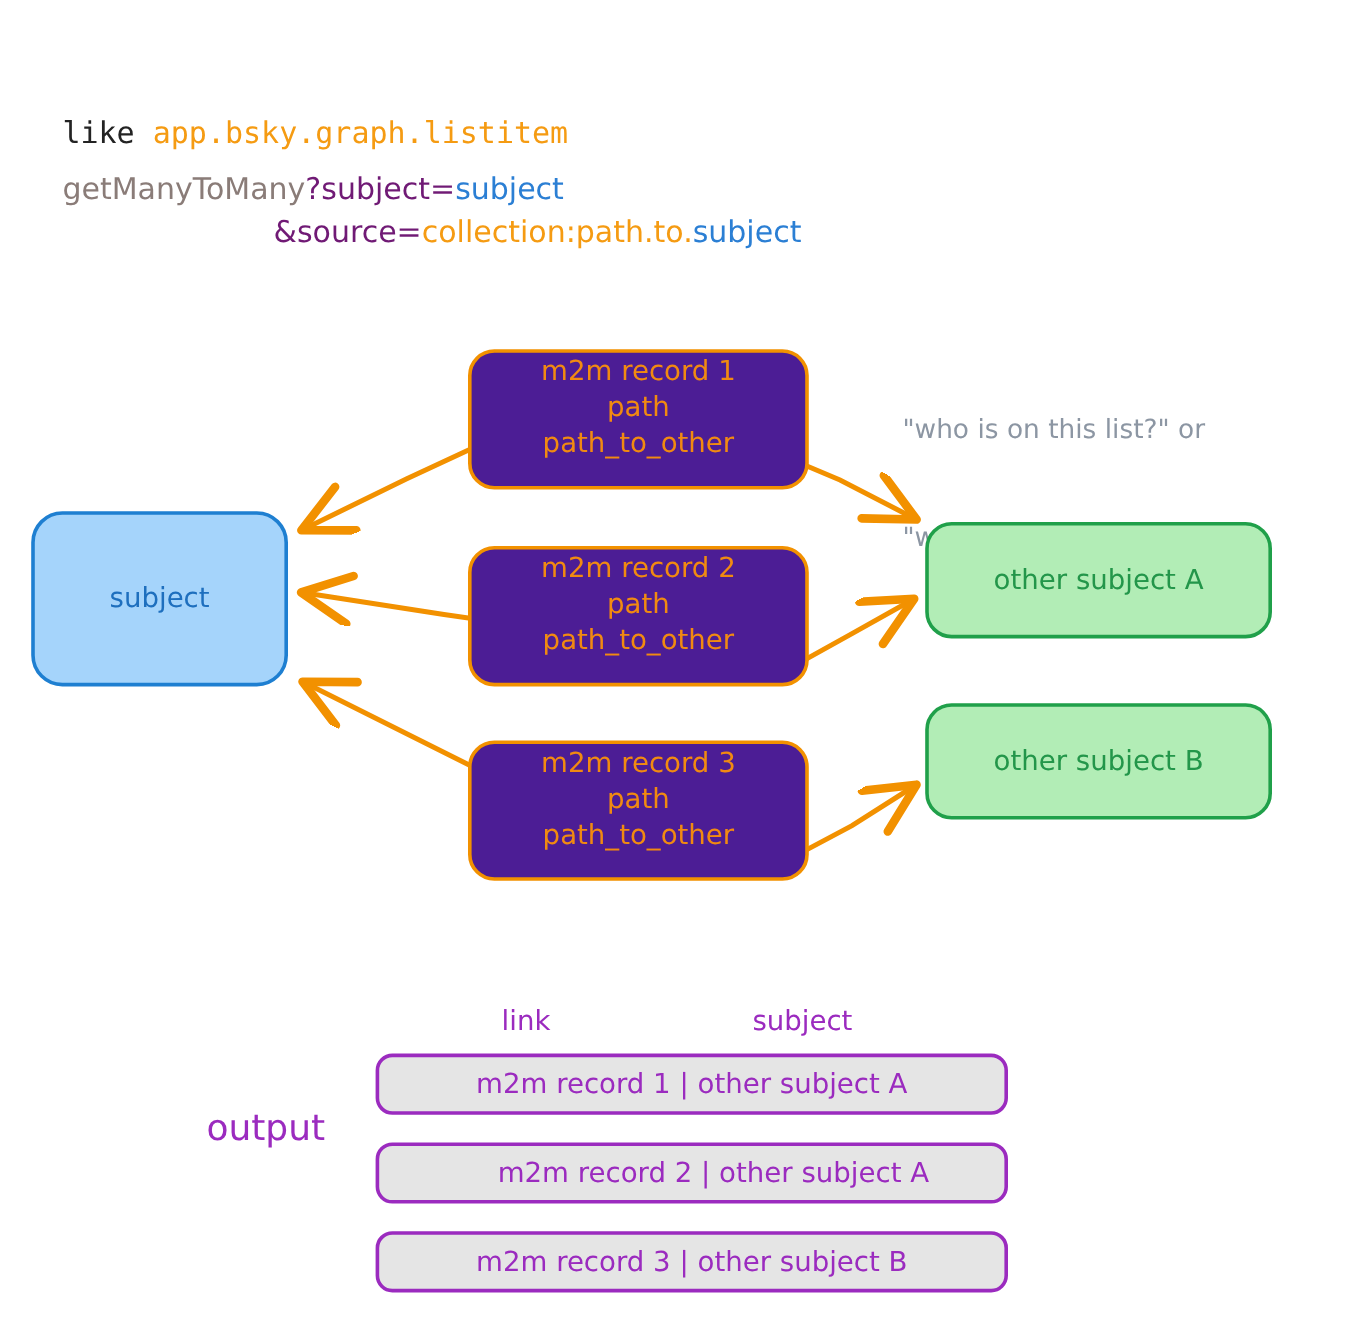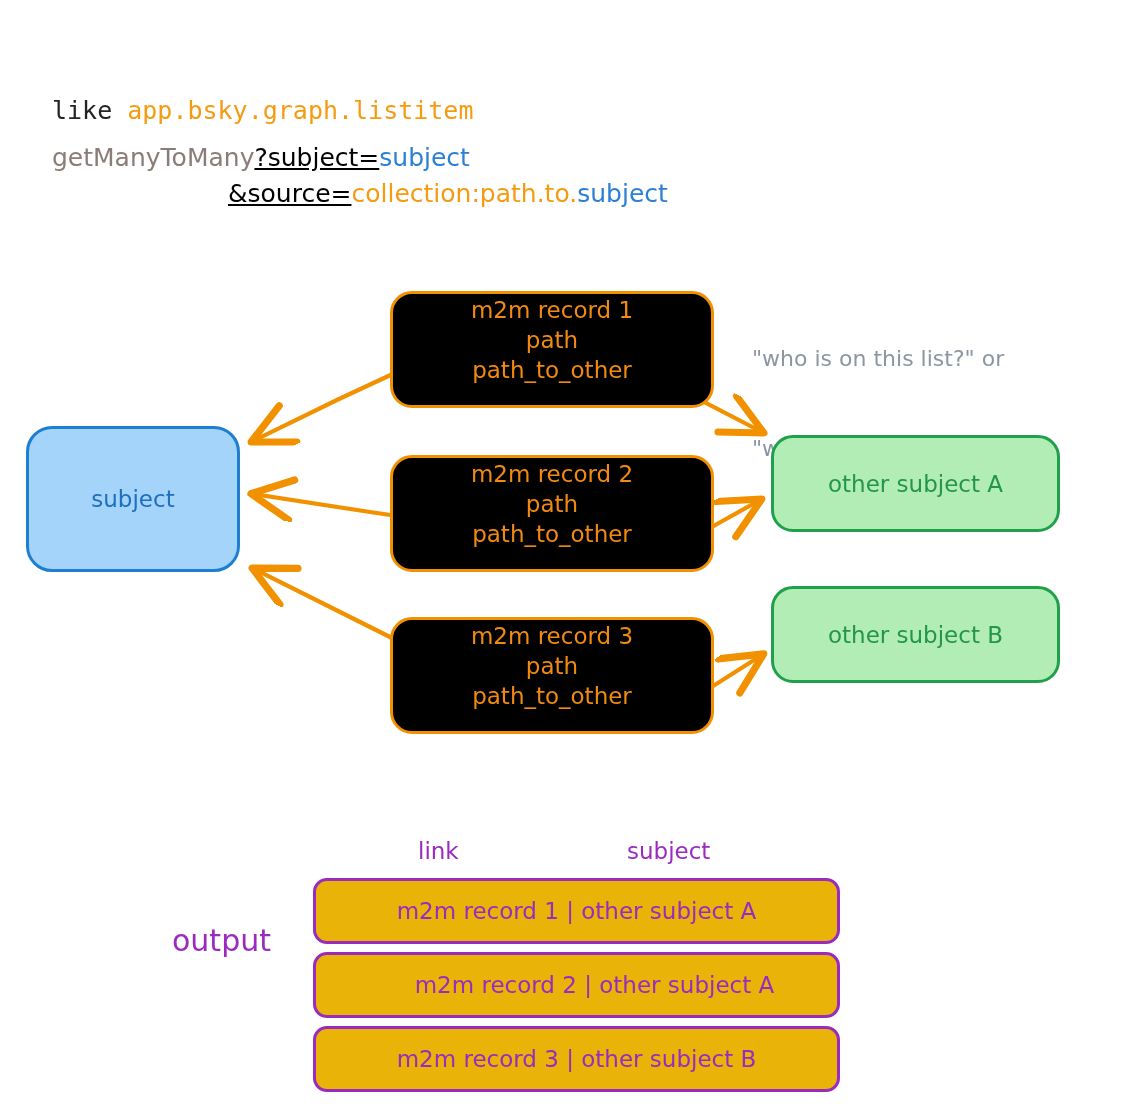--- a/index.html
+++ b/index.html
@@ -35,21 +35,21 @@
     position: absolute;
     font-family: "DejaVu Sans", sans-serif;
     font-size: 25px;
     line-height: 36px;
     white-space: pre;
   }
   .q-line1 { left: 52px; top: 140px; }
   .q-line2 { left: 228px; top: 176px; }
   .q-line3 { left: 228px; top: 212px; }
   .c-gray    { color: #8A7C78; }
-  .c-magenta { color: #000000; text-decoration: underline; }
+  .c-magenta { color: #701a75; }
   .c-blue    { color: #2B7FD4; }
   .c-orange  { color: #F59B12; }
   .c-green   { color: #2EA049; }
 
   
   .annotation {
     position: absolute;
     left: 752px;
     top: 284px;
     width: 340px;
@@ -89,22 +89,22 @@
     width: 214px; height: 146px;
     background: #A5D4FB;
     border-color: #1E7FD1;
     border-radius: 26px;
     color: #1E6FBE;
     font-size: 23px;
   }
 
   
   .node-m2m {
-    width: 324px; height: 117px;
-    background: #000000;
+    width: 284px; height: 117px;
+    background: #4c1d95;
     border-color: #F29100;
     color: #F18A11;
     font-size: 23px;
     line-height: 30px;
     padding-bottom: 20px;
   }
   .m2m-1 { left: 390px; top: 291px; }
   .m2m-2 { left: 390px; top: 455px; }
   .m2m-3 { left: 390px; top: 617px; }
 
@@ -135,26 +135,26 @@
     top: 923px;
     font-size: 30px;
     color: #9B2BBF;
     white-space: pre;
   }
 
   .out-row {
     position: absolute;
     left: 313px;
     width: 527px;
-    height: 66px;
+    height: 51px;
     box-sizing: border-box;
     display: flex;
     align-items: center;
     justify-content: center;
-    background: #eab308;
+    background: #e5e5e5;
     border: 3px solid #9B2BBF;
     border-radius: 14px;
     color: #9B2BBF;
     font-size: 23px;
     white-space: pre;
   }
   .out-1 { top: 878px; }
   .out-2 { top: 952px; padding-left: 36px; }
   .out-3 { top: 1026px; }
 </style>

